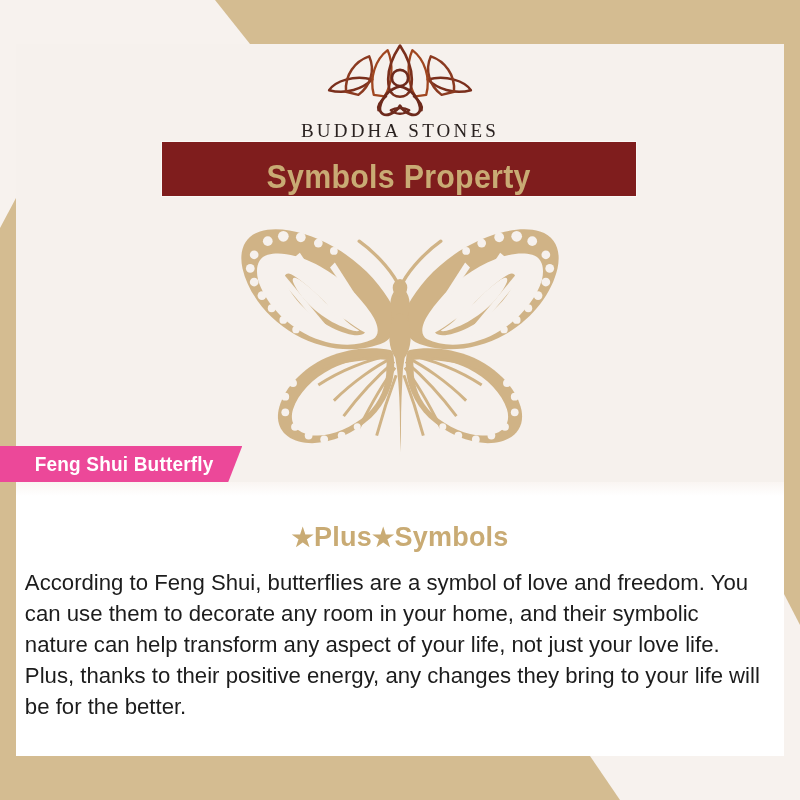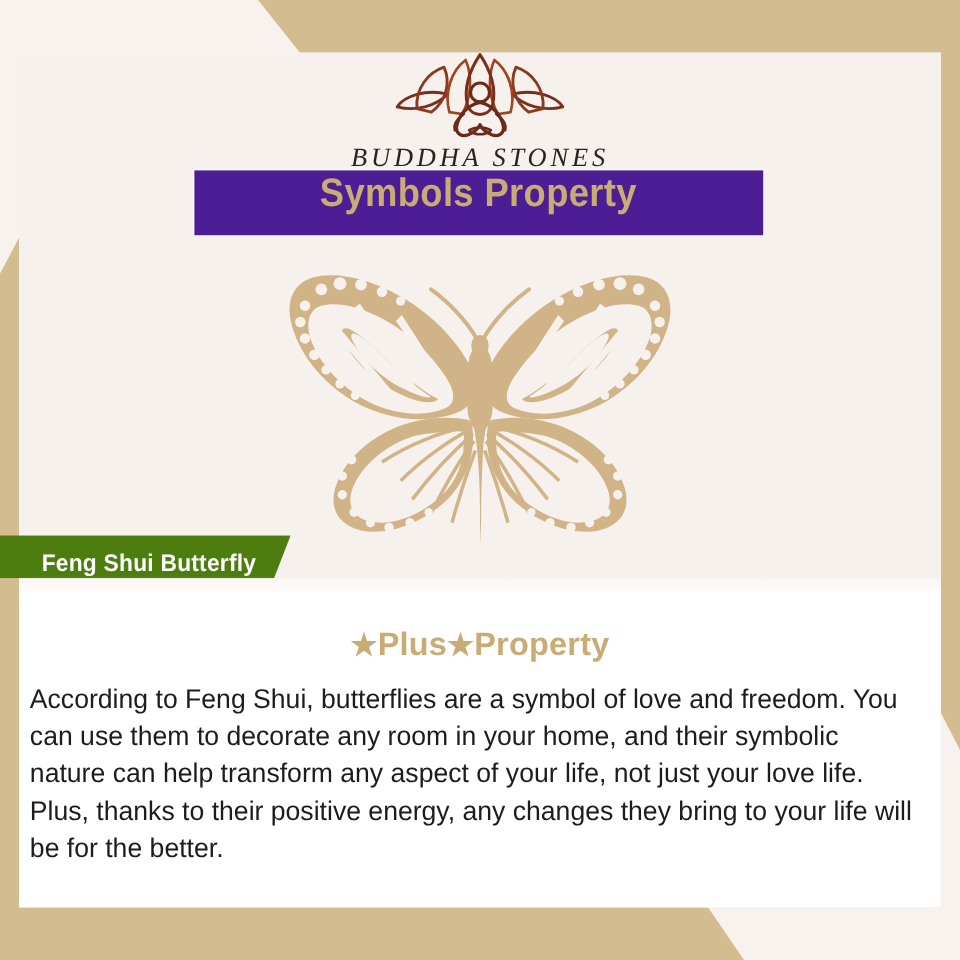--- a/index.html
+++ b/index.html
@@ -72,37 +72,36 @@
     justify-content: flex-start;
   }
   .brand-mark {
     width: 170px;
     height: 74px;
     display: block;
   }
   .brand-name {
     margin-top: 2px;
     font-family: "Liberation Serif", serif;
-    font-size: 22px;
+    font-size: 19px;
     letter-spacing: 3.2px;
     color: #2a2220;
     font-weight: 400;
-    font-style: italic;
   }
 
   
   .title-banner {
     position: absolute;
     left: 146px;
     top: 98px;
     width: 474px;
     height: 54px;
-    background: #4c1d95;
+    background: #7f1d1d;
     display: flex;
-    align-items: flex-start;
+    align-items: flex-end;
     justify-content: center;
     box-shadow: 0 0 0 1px rgba(255,255,255,0.5);
   }
   .title-text {
     font-family: "Liberation Sans Narrow", "Liberation Sans", sans-serif;
     font-size: 33px;
     font-weight: 700;
     color: #c9ab74;
     letter-spacing: 0.3px;
     transform: scaleX(0.92);
@@ -124,24 +123,24 @@
     display: block;
   }
 
   
   .fs-label {
     position: absolute;
     left: -16px;
     top: 402px;
     height: 36px;
     padding: 0 24px 0 30px;
-    background: #4d7c0f;
+    background: #ec4899;
     color: #ffffff;
     display: flex;
-    align-items: flex-end;
+    align-items: center;
     clip-path: polygon(0 0, 100% 0, calc(100% - 14px) 100%, 0 100%);
   }
   .fs-label-text {
     font-family: "Liberation Sans Narrow", "Liberation Sans", sans-serif;
     font-size: 20px;
     font-weight: 700;
     letter-spacing: 0.2px;
     transform: scaleX(0.95);
     white-space: nowrap;
   }
@@ -386,19 +385,19 @@
         <path d="M183 72 C 192 56, 208 40, 222 30" fill="none" stroke="#d0b386" stroke-width="3.4" stroke-linecap="round"></path>
       </svg>
     </div>
 
     <div class="fs-label">
       <span class="fs-label-text">Feng Shui Butterfly</span>
     </div>
 
     <div class="content-card">
       <div class="headline">
-        <span class="star">★</span><span>Plus</span><span class="star">★</span><span>Property</span>
+        <span class="star">★</span><span>Plus</span><span class="star">★</span><span>Symbols</span>
       </div>
       <p class="body-copy">According to Feng Shui, butterflies are a symbol of love and freedom. You can use them to decorate any room in your home, and their symbolic nature can help transform any aspect of your life, not just your love life. Plus, thanks to their positive energy, any changes they bring to your life will be for the better.</p>
     </div>
 
   </div>
 </div>
 
 </body></html>

